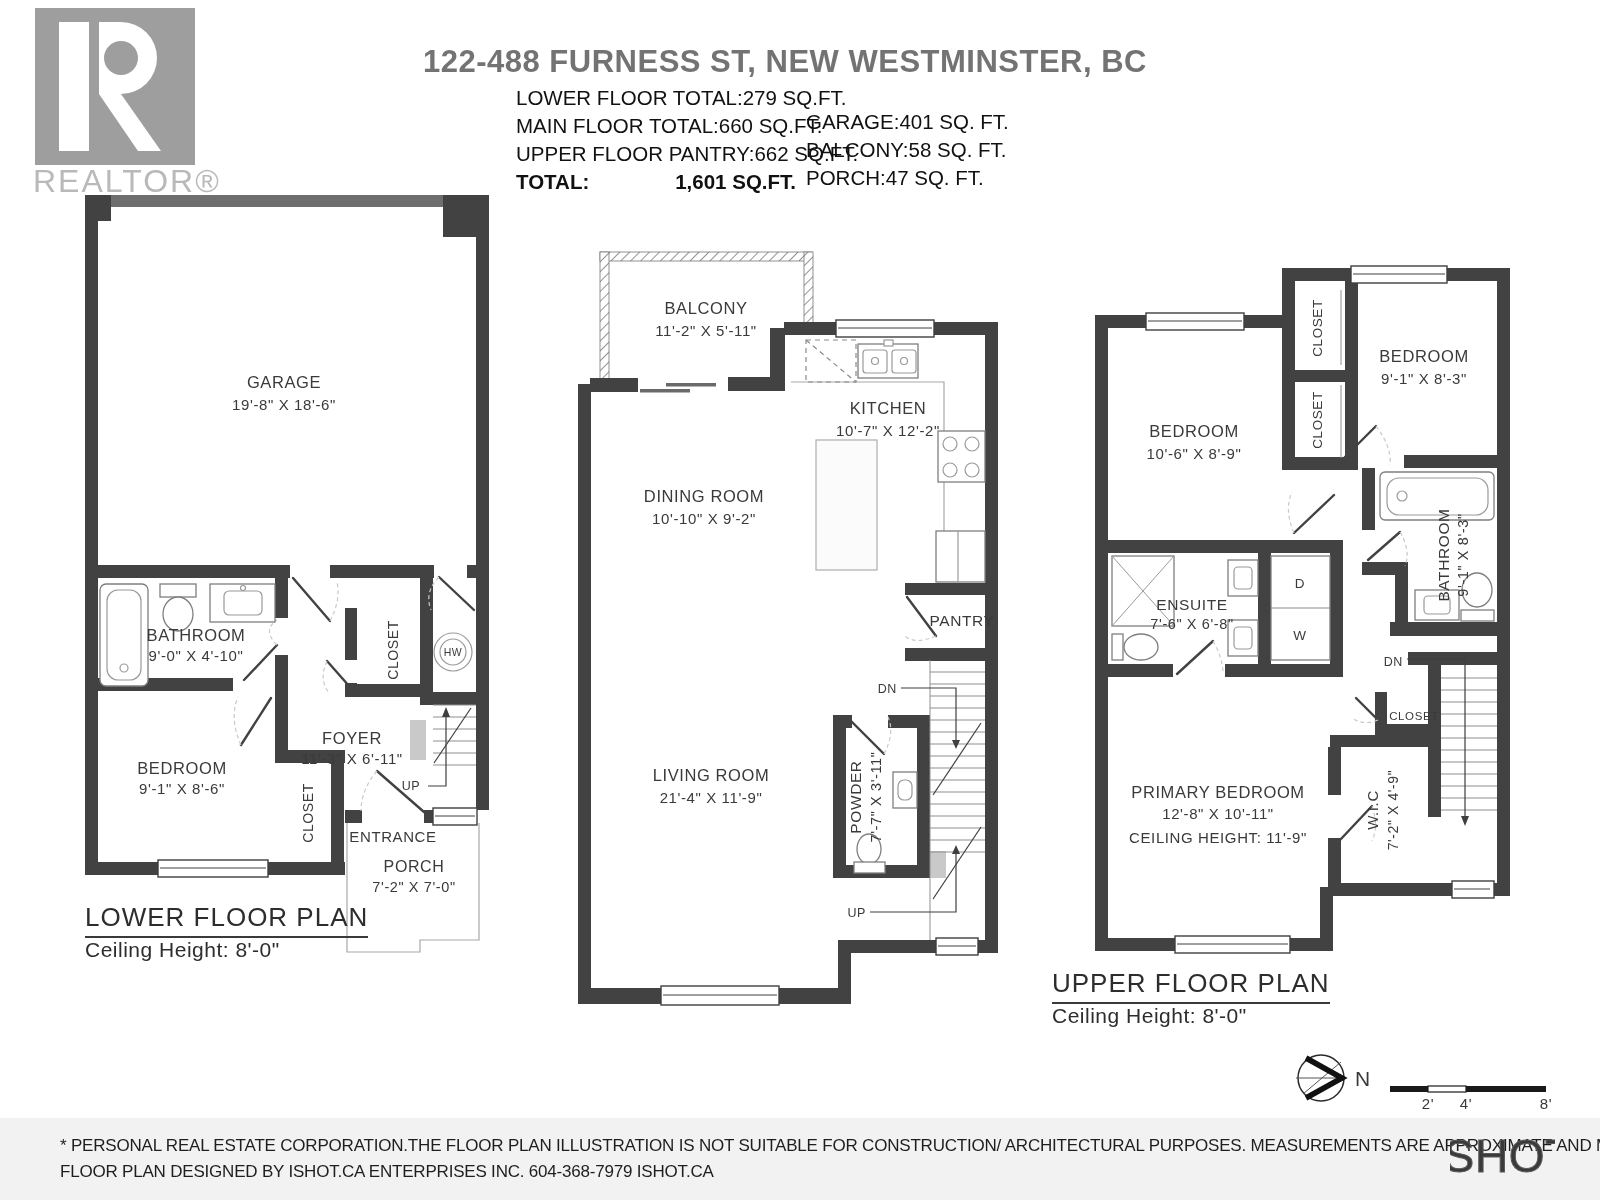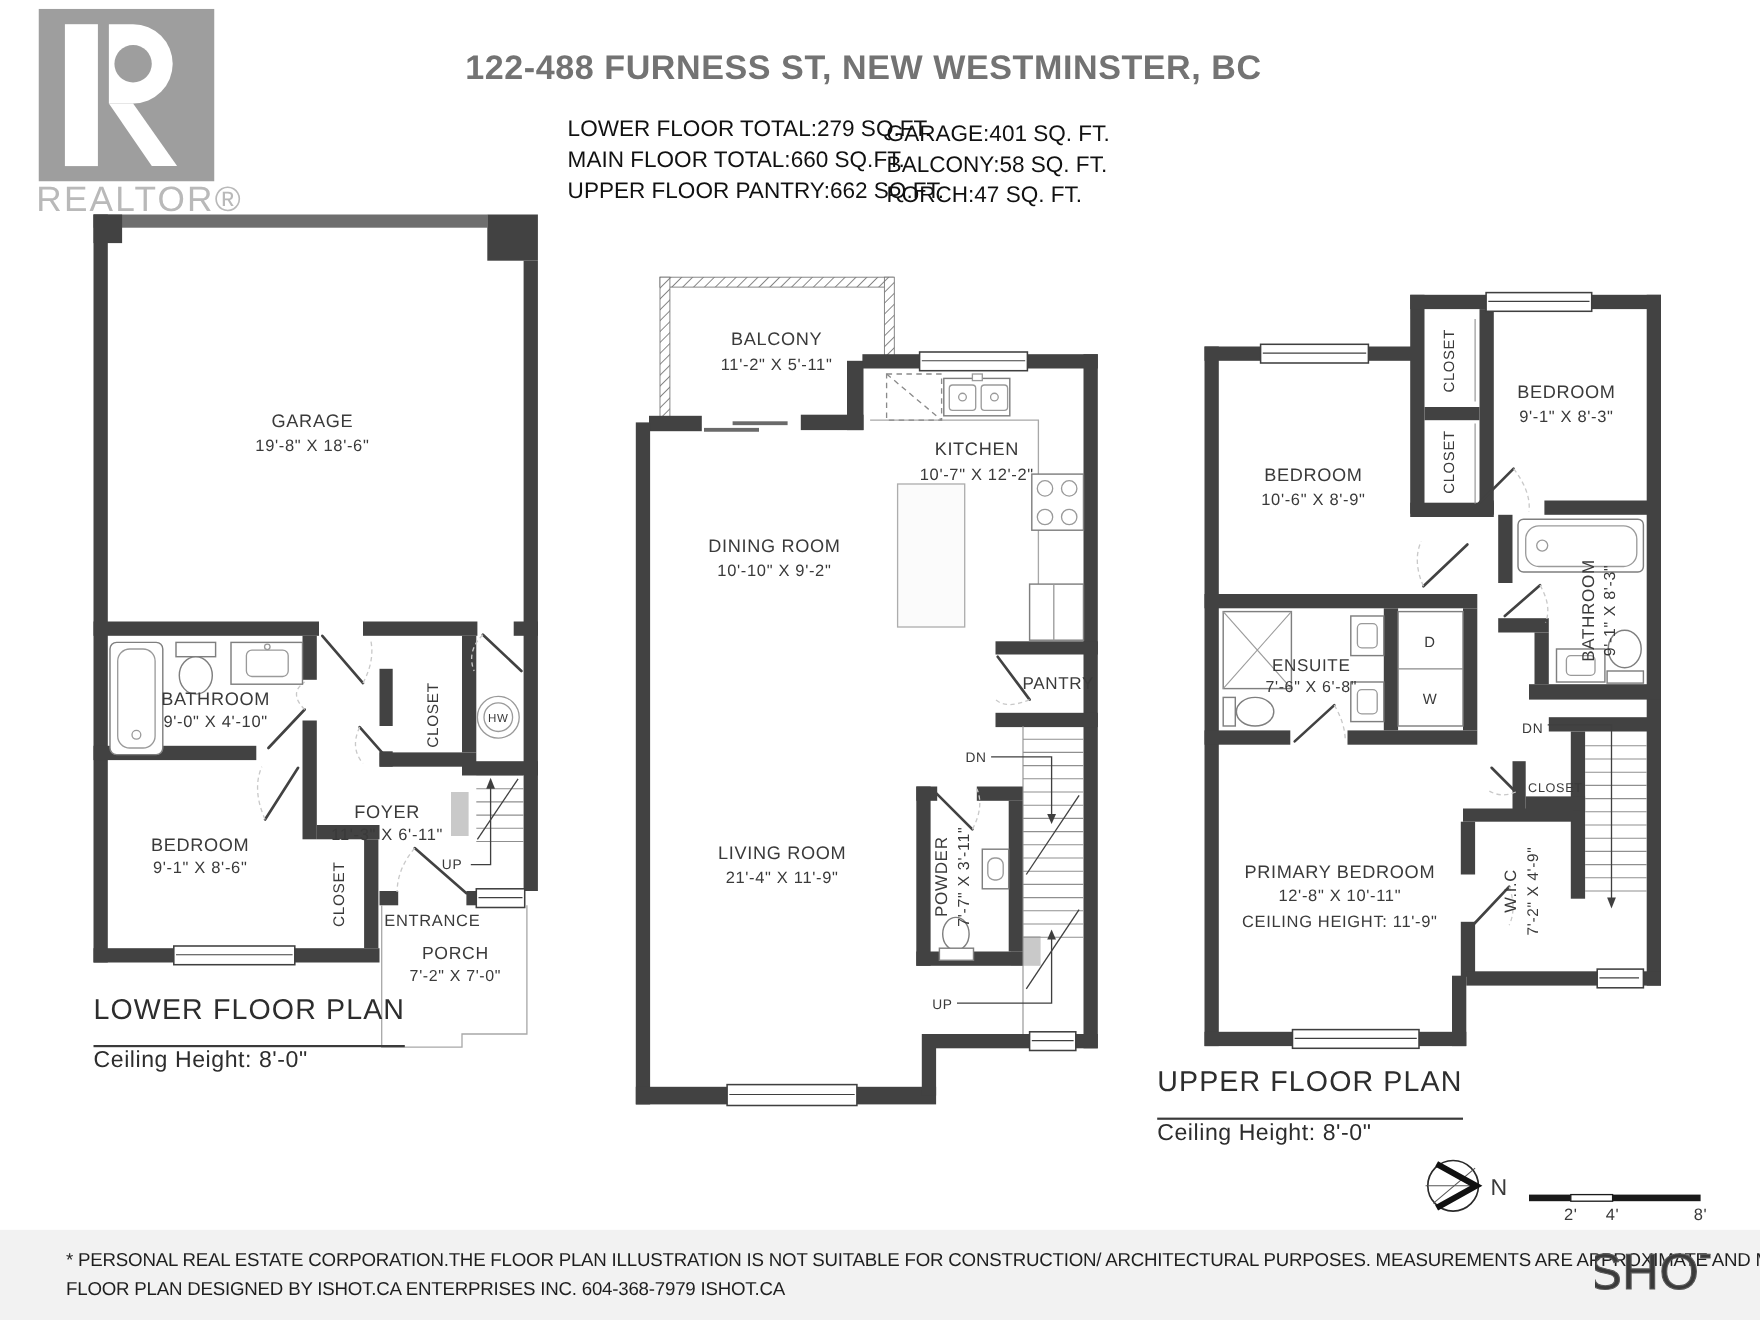--- a/index.html
+++ b/index.html
@@ -11,21 +11,21 @@
          letter-spacing:.5px;color:#737373;}
   .area-table{font-size:20.5px;color:#111;}
   .area-row{display:flex;height:28px;line-height:28px;white-space:nowrap;}
   .area-row .val{margin-left:auto;}
   .bold{font-weight:700;}
   
   #realtor-text{left:33px;top:163px;width:200px;font-size:32px;color:#b9b9b9;
                 letter-spacing:2px;font-weight:400;}
   
   .plan-title{font-size:26px;letter-spacing:1px;color:#2d2d2d;border-bottom:2px solid #3a3a3a;
-              padding-bottom:17px;display:inline-block;white-space:nowrap;}
+              padding-bottom:3px;display:inline-block;white-space:nowrap;}
   .plan-ceiling{font-size:21px;letter-spacing:.5px;color:#2d2d2d;white-space:nowrap;}
   
   #footer-band{left:0;top:1118px;width:1600px;height:82px;background:#f2f2f2;}
   .disc{left:60px;font-size:17px;color:#1e1e1e;letter-spacing:-0.2px;white-space:nowrap;}
   
   svg text{font-family:"Liberation Sans",sans-serif;fill:#3a3a3a;letter-spacing:.6px;}
   .wall{fill:#424242;}
   .wallLight{fill:#6e6e6e;}
   .leaf{stroke:#424242;stroke-width:2.4;stroke-linecap:round;}
   .arc{stroke:#c9c9c9;stroke-width:1.2;fill:none;stroke-dasharray:4 3;}
@@ -49,32 +49,36 @@
     <path d="M64,14 h22 a36,36 0 0 1 0,72 h-22 z" fill="#fff"></path>
     <circle cx="86" cy="50" r="17" fill="#9e9e9e"></circle>
     <polygon points="64,86 86,86 126,143 103,143" fill="#fff"></polygon>
   </svg>
   <div class="abs" id="realtor-text">
     <span>REALTOR®</span>
   </div>
 
   <div class="abs" id="title">122-488 FURNESS ST, NEW WESTMINSTER, BC</div>
 
-  <div class="abs area-table" style="left:516px;top:104px;width:280px">
+  <div class="abs area-table" style="left:516px;top:84px;width:280px">
     <div class="area-row">
       <span>LOWER FLOOR TOTAL:</span>
       <span class="val">279 SQ.FT.</span>
     </div>
     <div class="area-row">
       <span>MAIN FLOOR TOTAL:</span>
       <span class="val">660 SQ.FT.</span>
     </div>
     <div class="area-row">
       <span>UPPER FLOOR PANTRY:</span>
       <span class="val">662 SQ.FT.</span>
+    </div>
+    <div class="area-row bold">
+      <span>TOTAL:</span>
+      <span class="val">1,601 SQ.FT.</span>
     </div>
   </div>
 
   <div class="abs area-table" style="left:806px;top:108px;width:170px">
     <div class="area-row">
       <span>GARAGE:</span>
       <span class="val">401 SQ. FT.</span>
     </div>
     <div class="area-row">
       <span>BALCONY:</span>

